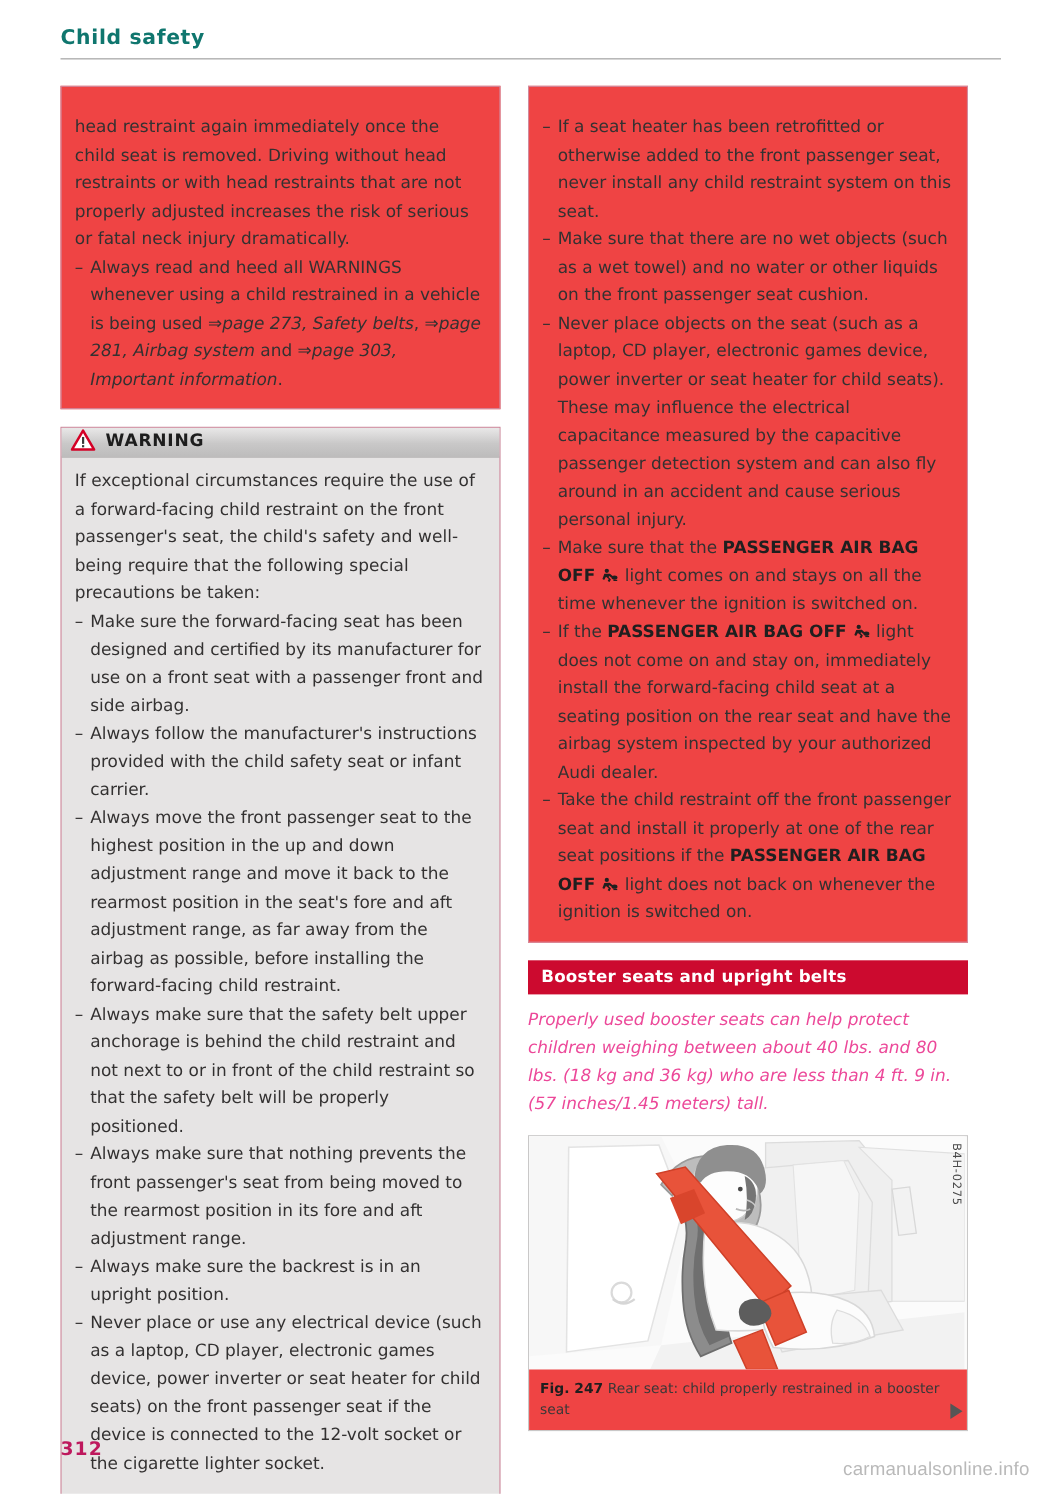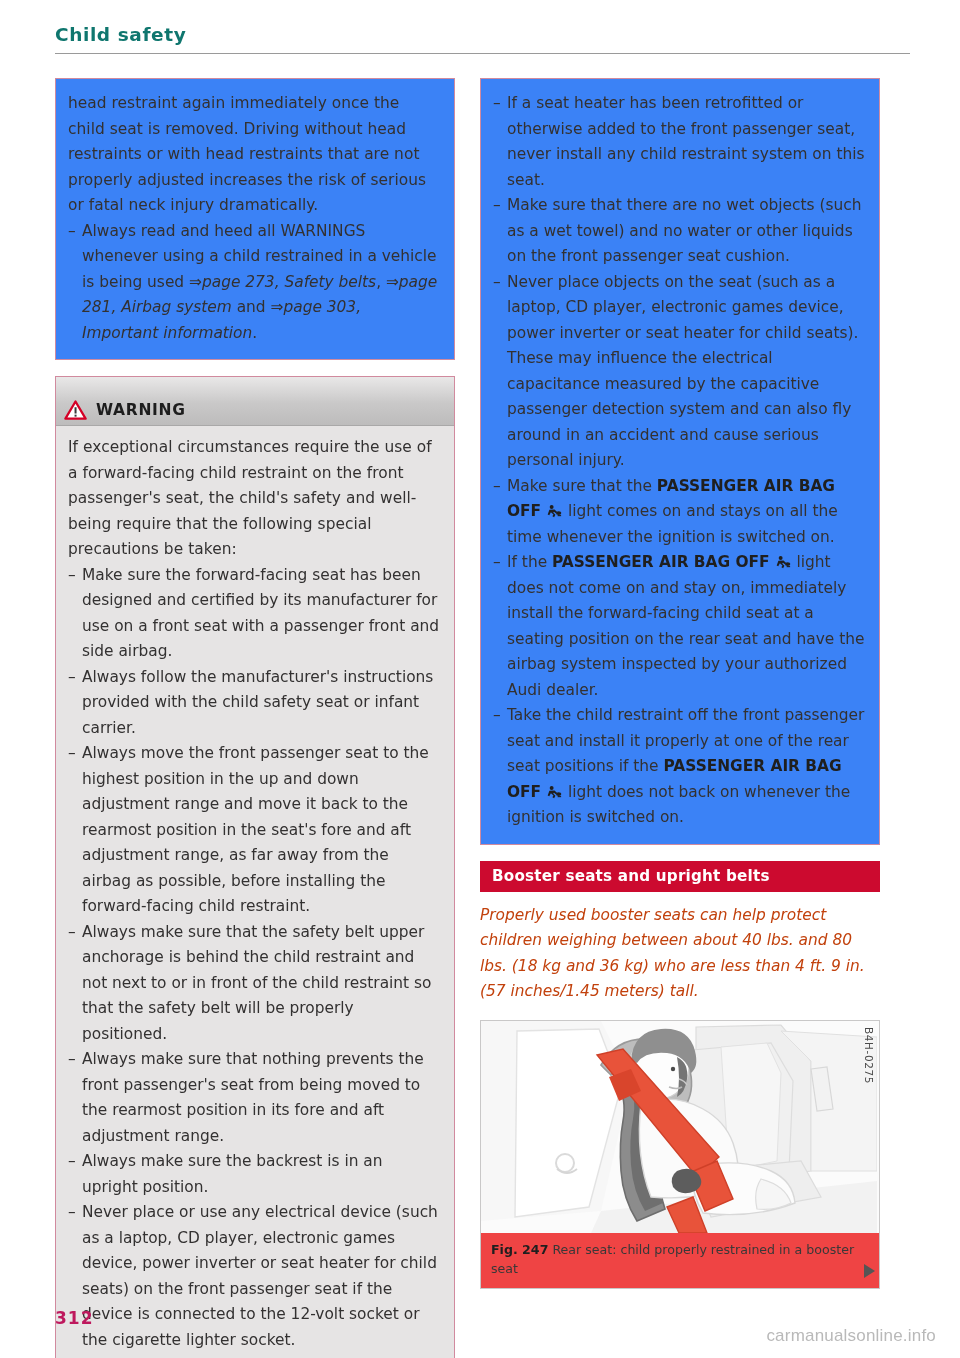--- a/index.html
+++ b/index.html
@@ -42,32 +42,32 @@
     position: absolute;
     top: 0;
     width: 400px;
   }
   .col-left  { left: 0px; }
   .col-right { left: 425px; }
 
   
   .warnbox {
     border: 1.5px solid #d18a9e;
-    background: #3b82f6;
-    padding: 12px 14px 13px 12px;
+    background: #ef4444;
+    padding: 24px 14px 13px 12px;
     margin-bottom: 16px;
   }
   .warnbox.nopad { padding: 0; background: #e6e4e4; }
 
   .warnbar {
     background: linear-gradient(to bottom, #e9e8e8 0%, #c9c8c8 55%, #bdbcbc 100%);
     border-bottom: 1px solid #a9a8a8;
     display: flex;
     align-items: center;
-    padding: 23px 10px 5px 8px;
+    padding: 1px 10px 5px 8px;
     gap: 9px;
   }
   .warnbar .label {
     font-size: 15.5px;
     font-weight: bold;
     letter-spacing: 0.7px;
     color: #1d1d1d;
   }
   .tri-icon { width: 23px; height: 20px; display: block; }
 
@@ -117,21 +117,21 @@
     font-weight: bold;
     font-size: 15.2px;
     letter-spacing: 0.2px;
     padding: 6px 12px 7px 12px;
     margin-top: 2px;
   }
   .secintro {
     font-style: italic;
     font-size: 15.4px;
     line-height: 25.5px;
-    color: #c2410c;
+    color: #ec4899;
     margin: 11px 0 0 0;
   }
 
   
   .figwrap {
     margin-top: 15px;
     border: 1.5px solid #c9c8c8;
     background: #f2f1f0;
   }
   .figimg {

